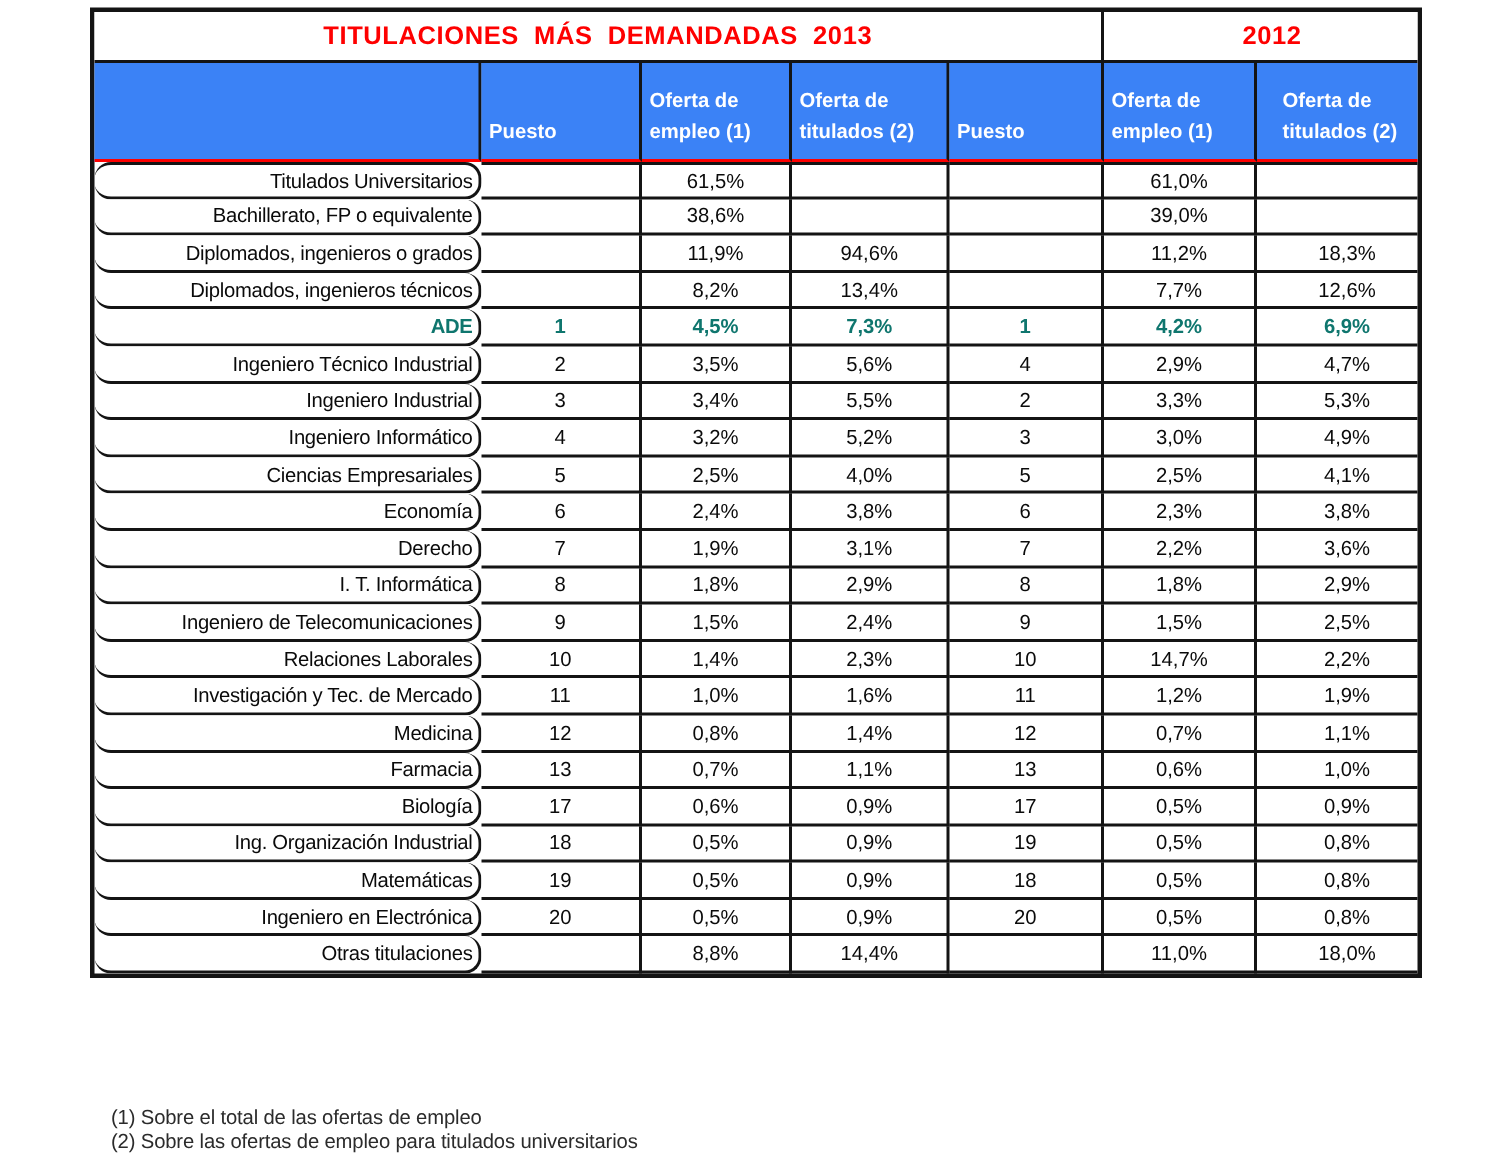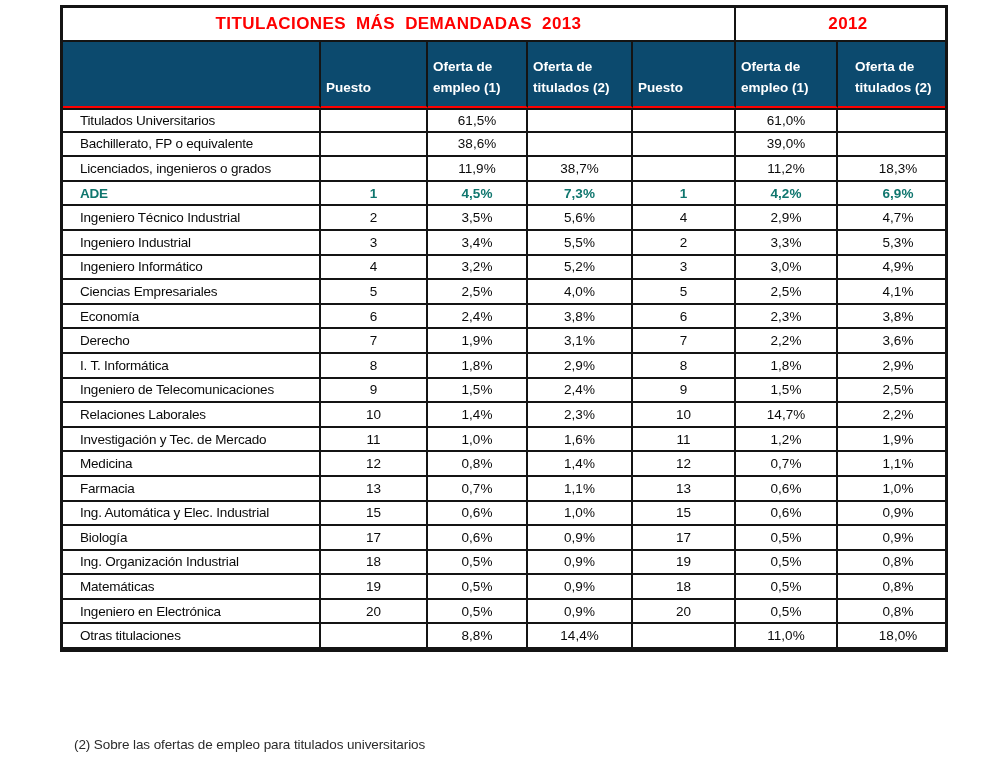--- a/index.html
+++ b/index.html
@@ -44,21 +44,21 @@
     font-weight: bold;
     text-align: center;
     vertical-align: middle;
     height: 34px;
     border-bottom: 2px solid #141414;
     word-spacing: 5px;
     letter-spacing: 0.4px;
     padding: 2px;
   }
   tr.header-row th {
-    background: #0c4a6e;
+    background: #3b82f6;
     color: #ffffff;
     font-size: 13.5px;
     font-weight: bold;
     text-align: left;
     vertical-align: bottom;
     height: 66px;
     padding: 4px 4px 7px 5px;
     line-height: 1.6;
     border-bottom: 2px solid #fe0000;
   }
@@ -67,23 +67,24 @@
     font-size: 13.5px;
     color: #0a0a0a;
     border-bottom: 2px solid #141414;
     padding: 1px 4px;
     vertical-align: middle;
   }
   tbody tr:first-child td {
     border-top: 2px solid #141414;
   }
   td.label {
-    text-align: left;
+    text-align: right;
     padding-left: 17px;
     letter-spacing: -0.2px;
+    border-radius: 11px;
   }
   td.num {
     text-align: center;
   }
   tbody tr.hl td {
     color: #0f766e;
     font-weight: bold;
   }
   .footnotes {
     position: absolute;
@@ -138,27 +139,36 @@
         <tr>
           <td class="label">Bachillerato, FP o equivalente</td>
           <td class="num"></td>
           <td class="num">38,6%</td>
           <td class="num"></td>
           <td class="num"></td>
           <td class="num">39,0%</td>
           <td class="num"></td>
         </tr>
         <tr>
-          <td class="label">Licenciados, ingenieros o grados</td>
+          <td class="label">Diplomados, ingenieros o grados</td>
           <td class="num"></td>
           <td class="num">11,9%</td>
-          <td class="num">38,7%</td>
+          <td class="num">94,6%</td>
           <td class="num"></td>
           <td class="num">11,2%</td>
           <td class="num">18,3%</td>
+        </tr>
+        <tr>
+          <td class="label">Diplomados, ingenieros técnicos</td>
+          <td class="num"></td>
+          <td class="num">8,2%</td>
+          <td class="num">13,4%</td>
+          <td class="num"></td>
+          <td class="num">7,7%</td>
+          <td class="num">12,6%</td>
         </tr>
         <tr class="hl">
           <td class="label">ADE</td>
           <td class="num">1</td>
           <td class="num">4,5%</td>
           <td class="num">7,3%</td>
           <td class="num">1</td>
           <td class="num">4,2%</td>
           <td class="num">6,9%</td>
         </tr>
@@ -264,29 +274,20 @@
         <tr>
           <td class="label">Farmacia</td>
           <td class="num">13</td>
           <td class="num">0,7%</td>
           <td class="num">1,1%</td>
           <td class="num">13</td>
           <td class="num">0,6%</td>
           <td class="num">1,0%</td>
         </tr>
         <tr>
-          <td class="label">Ing. Automática y Elec. Industrial</td>
-          <td class="num">15</td>
-          <td class="num">0,6%</td>
-          <td class="num">1,0%</td>
-          <td class="num">15</td>
-          <td class="num">0,6%</td>
-          <td class="num">0,9%</td>
-        </tr>
-        <tr>
           <td class="label">Biología</td>
           <td class="num">17</td>
           <td class="num">0,6%</td>
           <td class="num">0,9%</td>
           <td class="num">17</td>
           <td class="num">0,5%</td>
           <td class="num">0,9%</td>
         </tr>
         <tr>
           <td class="label">Ing. Organización Industrial</td>
@@ -321,16 +322,17 @@
           <td class="num">8,8%</td>
           <td class="num">14,4%</td>
           <td class="num"></td>
           <td class="num">11,0%</td>
           <td class="num">18,0%</td>
         </tr>
       </tbody>
   </table>
 
   <div class="footnotes">
+    <div>(1) Sobre el total de las ofertas de empleo</div>
     <div>(2) Sobre las ofertas de empleo para titulados universitarios</div>
   </div>
 
 </div>
 
 </body></html>

